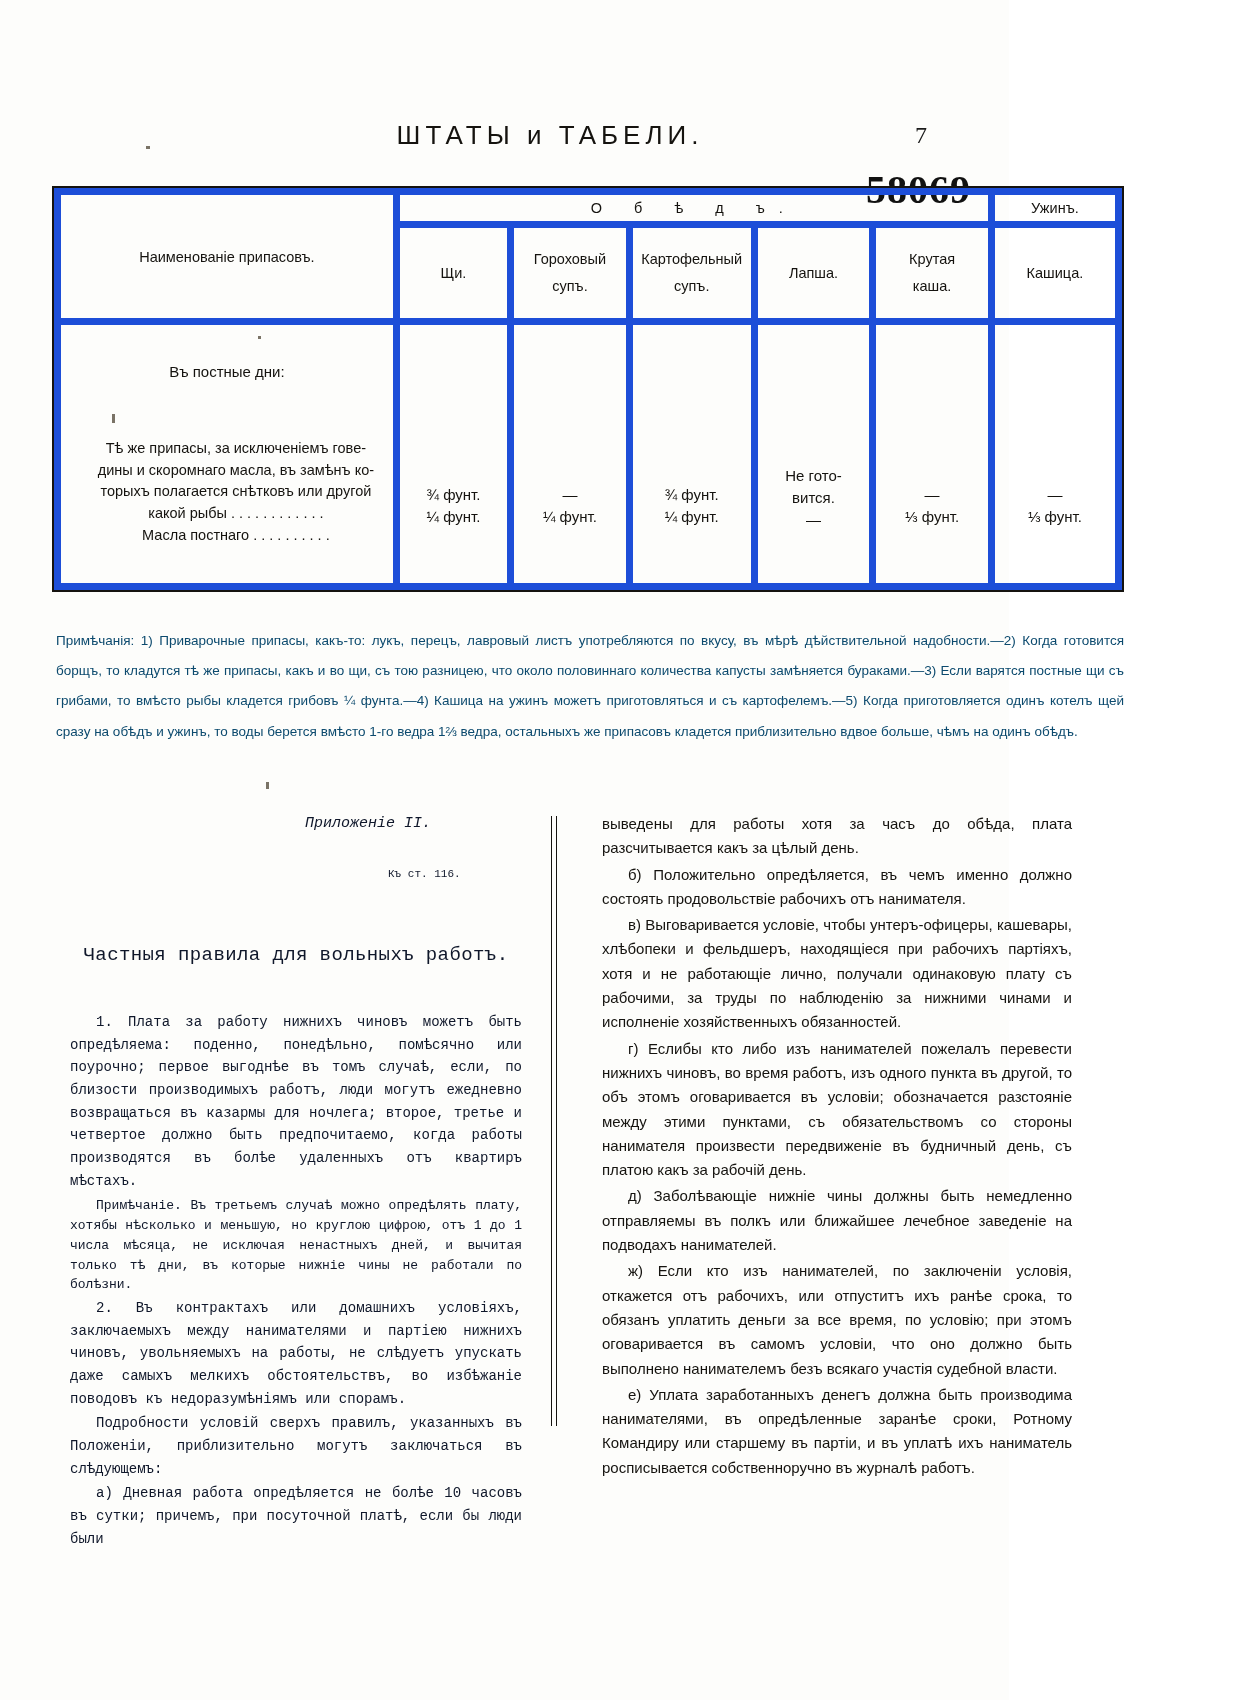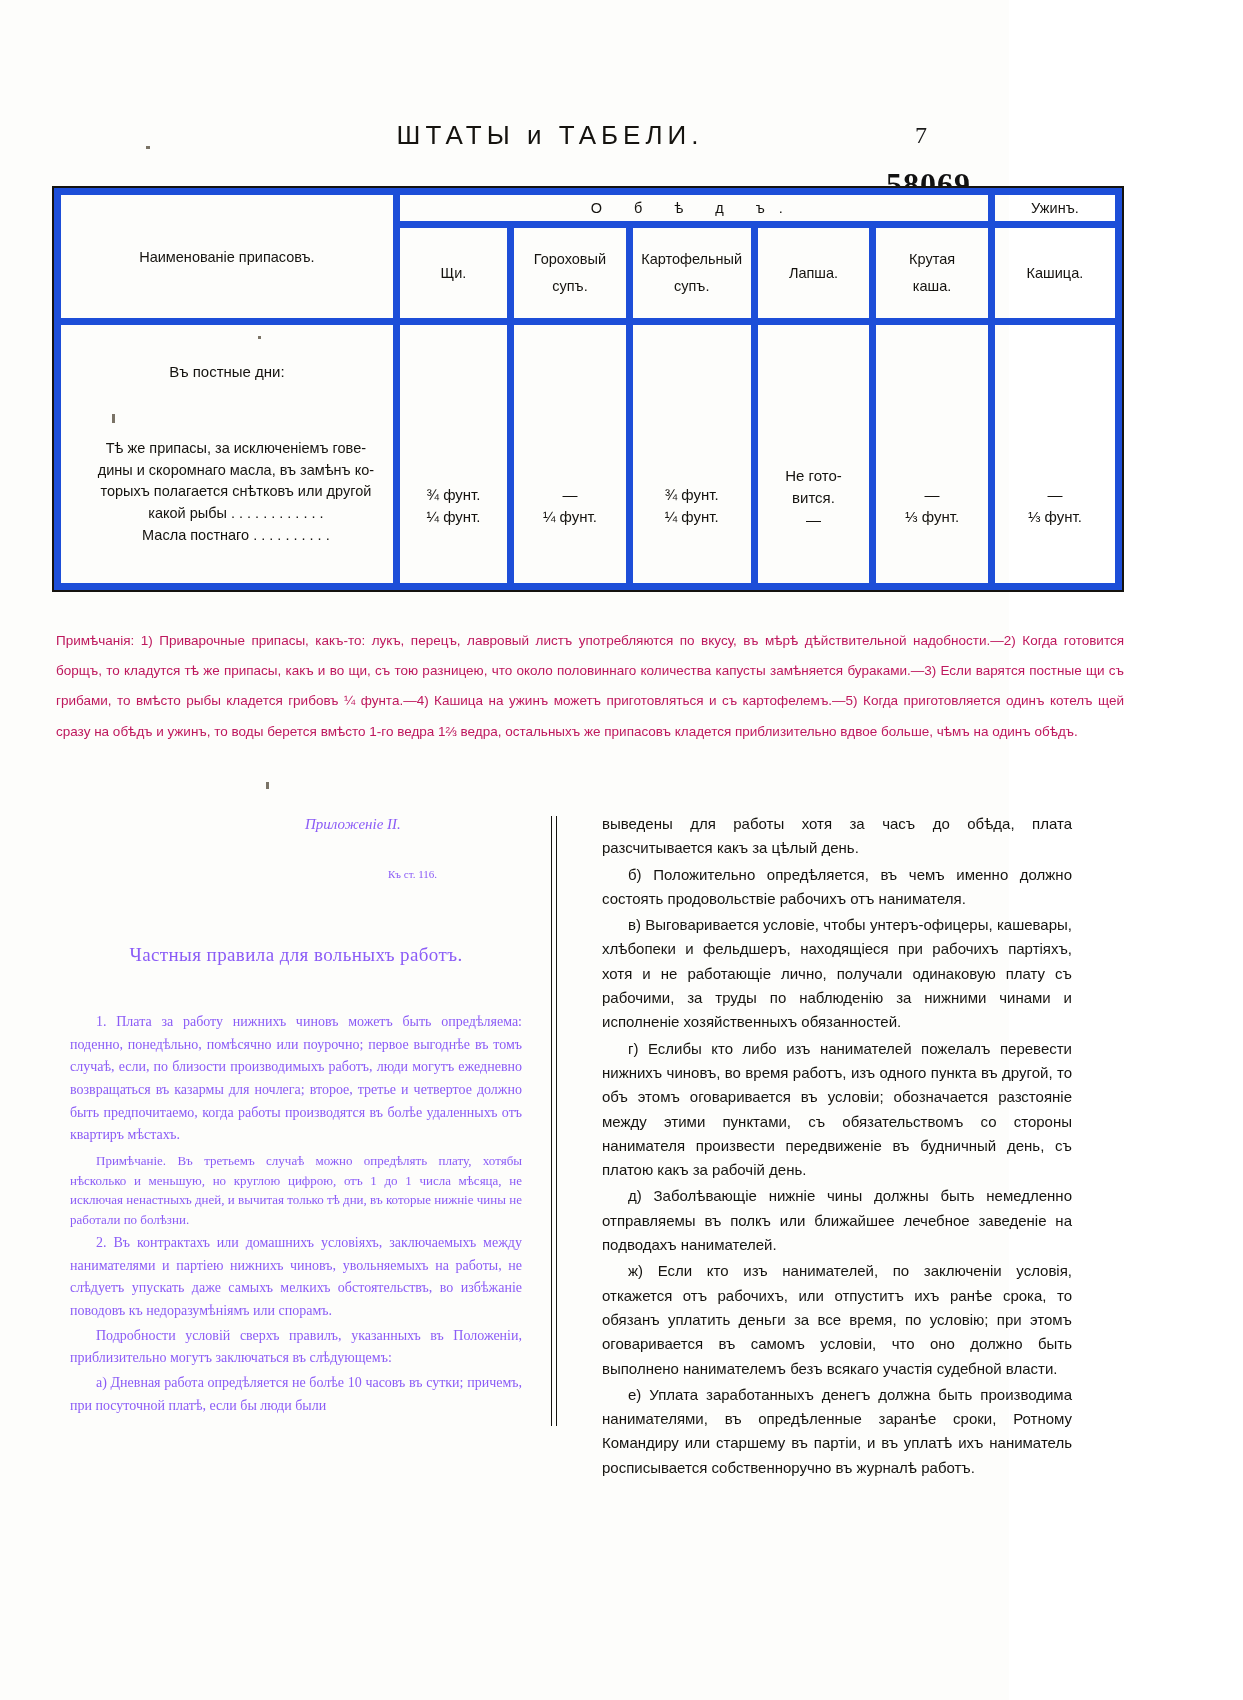--- a/index.html
+++ b/index.html
@@ -37,21 +37,21 @@
   }
   .page-number {
     position: absolute;
     right: 82px; top: 122px;
     font-size: 24px;
     font-family: "Liberation Serif", serif;
   }
   .stamp-number {
     position: absolute;
     right: 38px; top: 166px;
-    font-size: 32px;
+    font-size: 40px;
     font-weight: bold;
     letter-spacing: 1px;
     font-family: "Liberation Serif", serif;
     color: #111;
   }
   .speck {
     position: absolute;
     background: #7a7366;
     width: 4px; height: 3px;
   }
@@ -145,34 +145,34 @@
   
   .notes {
     position: absolute;
     left: 56px;
     top: 626px;
     width: 1068px;
     font-family: "Liberation Sans", sans-serif;
     font-size: 13.5px;
     line-height: 2.24;
     text-align: justify;
-    color: #be185d;
+    color: #0c4a6e;
   }
 
   
   .col-left {
     position: absolute;
     left: 70px;
     top: 812px;
     width: 452px;
-    font-family: Liberation Serif, serif;
+    font-family: Liberation Mono, monospace;
     font-size: 14px;
     line-height: 1.62;
     text-align: justify;
-    color: #8b5cf6;
+    color: #0f172a;
   }
   .col-right {
     position: absolute;
     left: 602px;
     top: 812px;
     width: 470px;
     font-family: "Liberation Sans", sans-serif;
     font-size: 15px;
     line-height: 1.62;
     text-align: justify;

